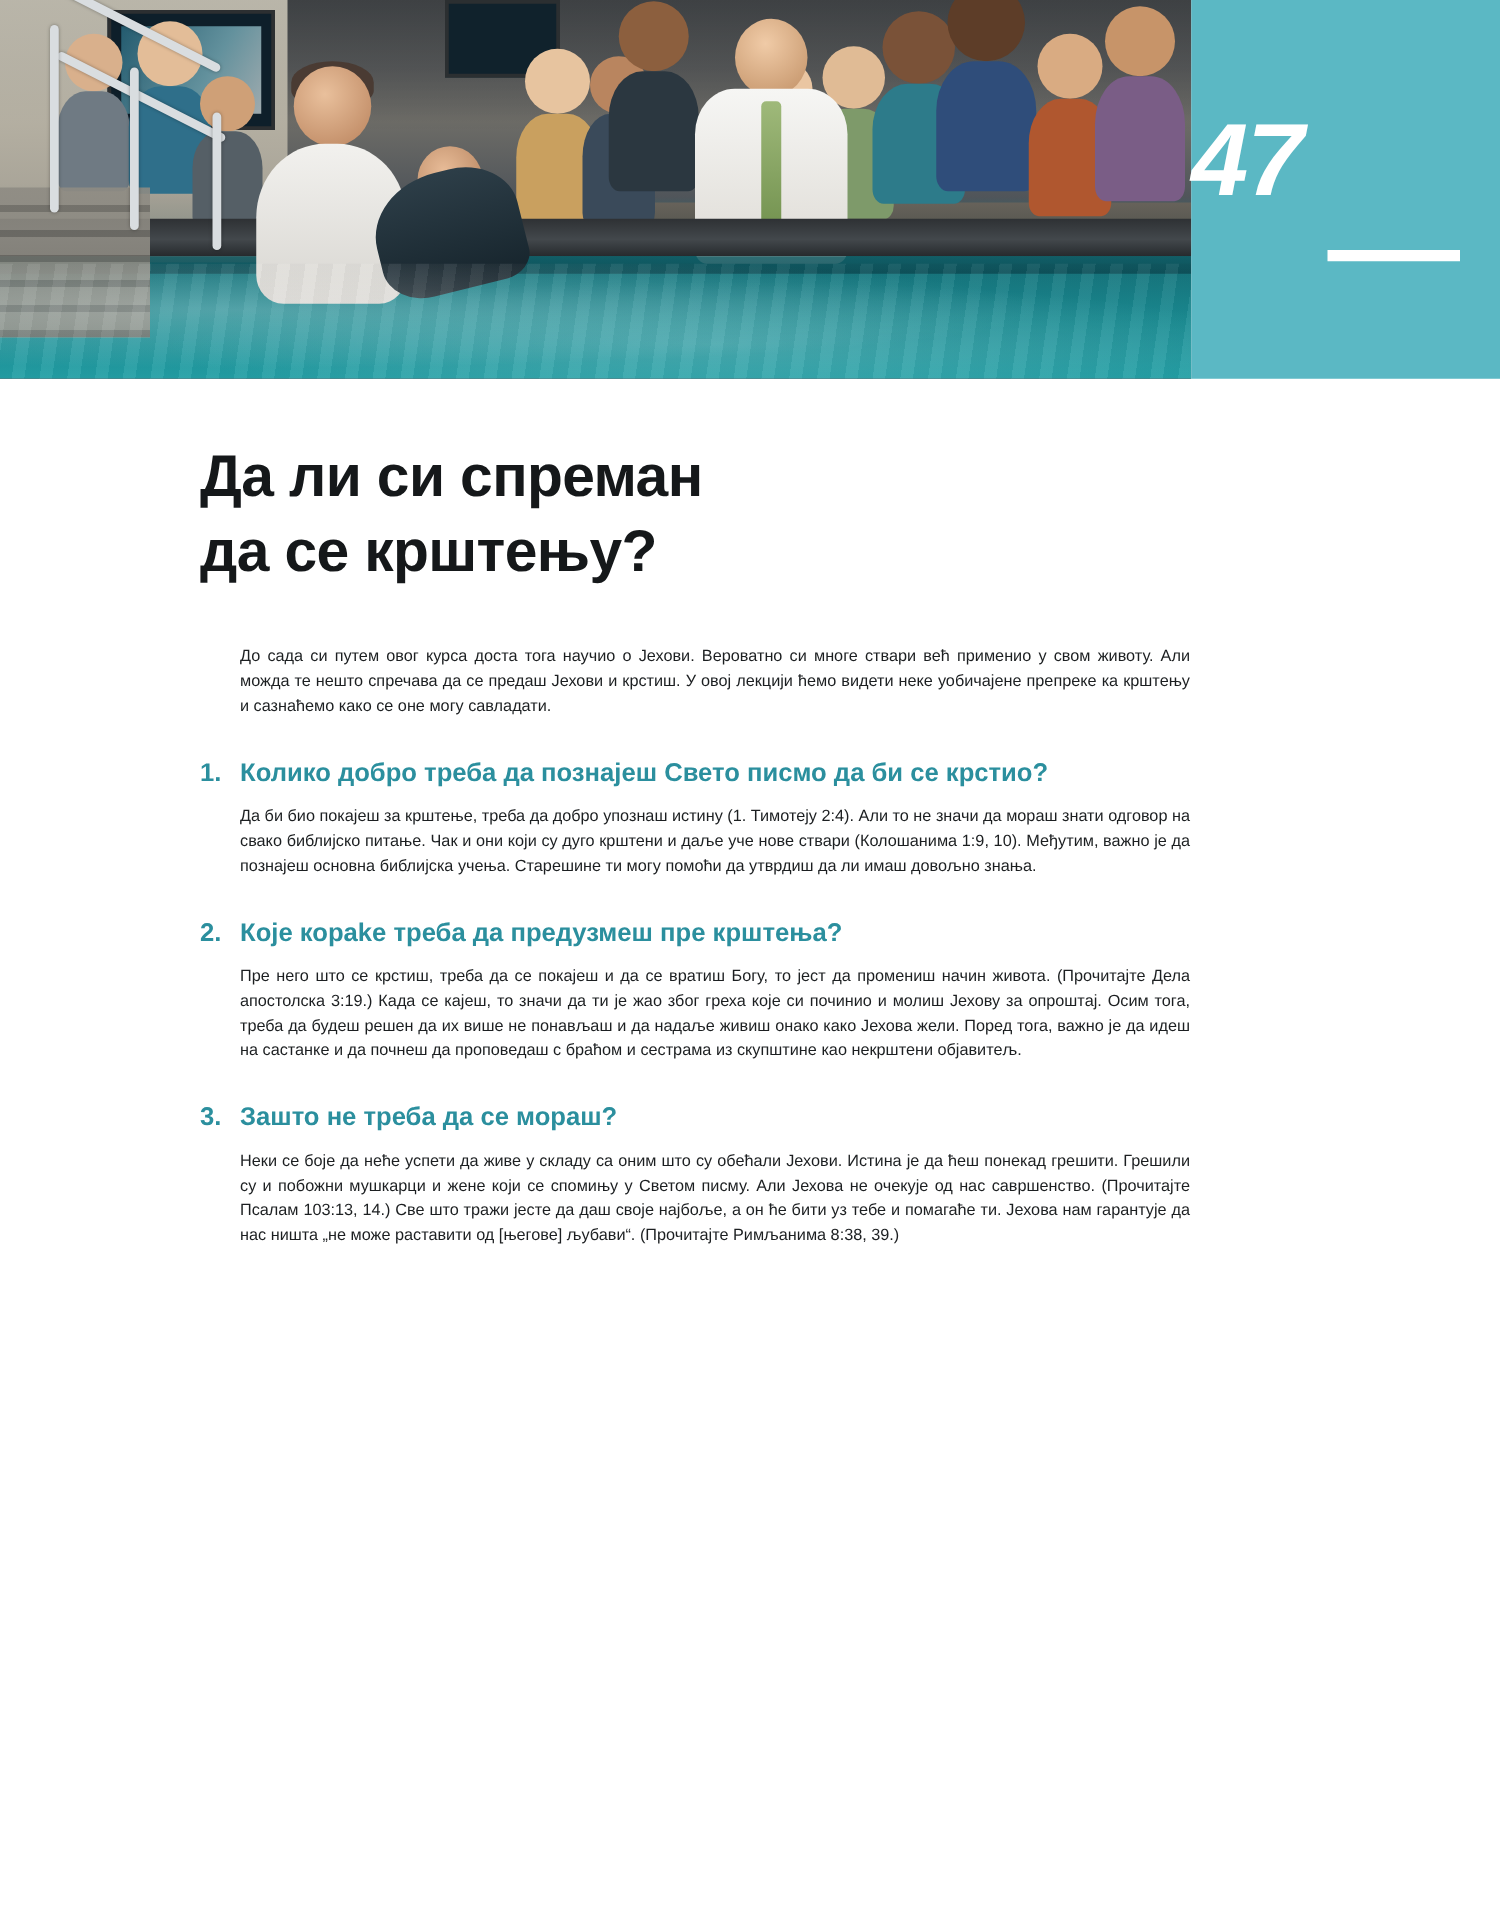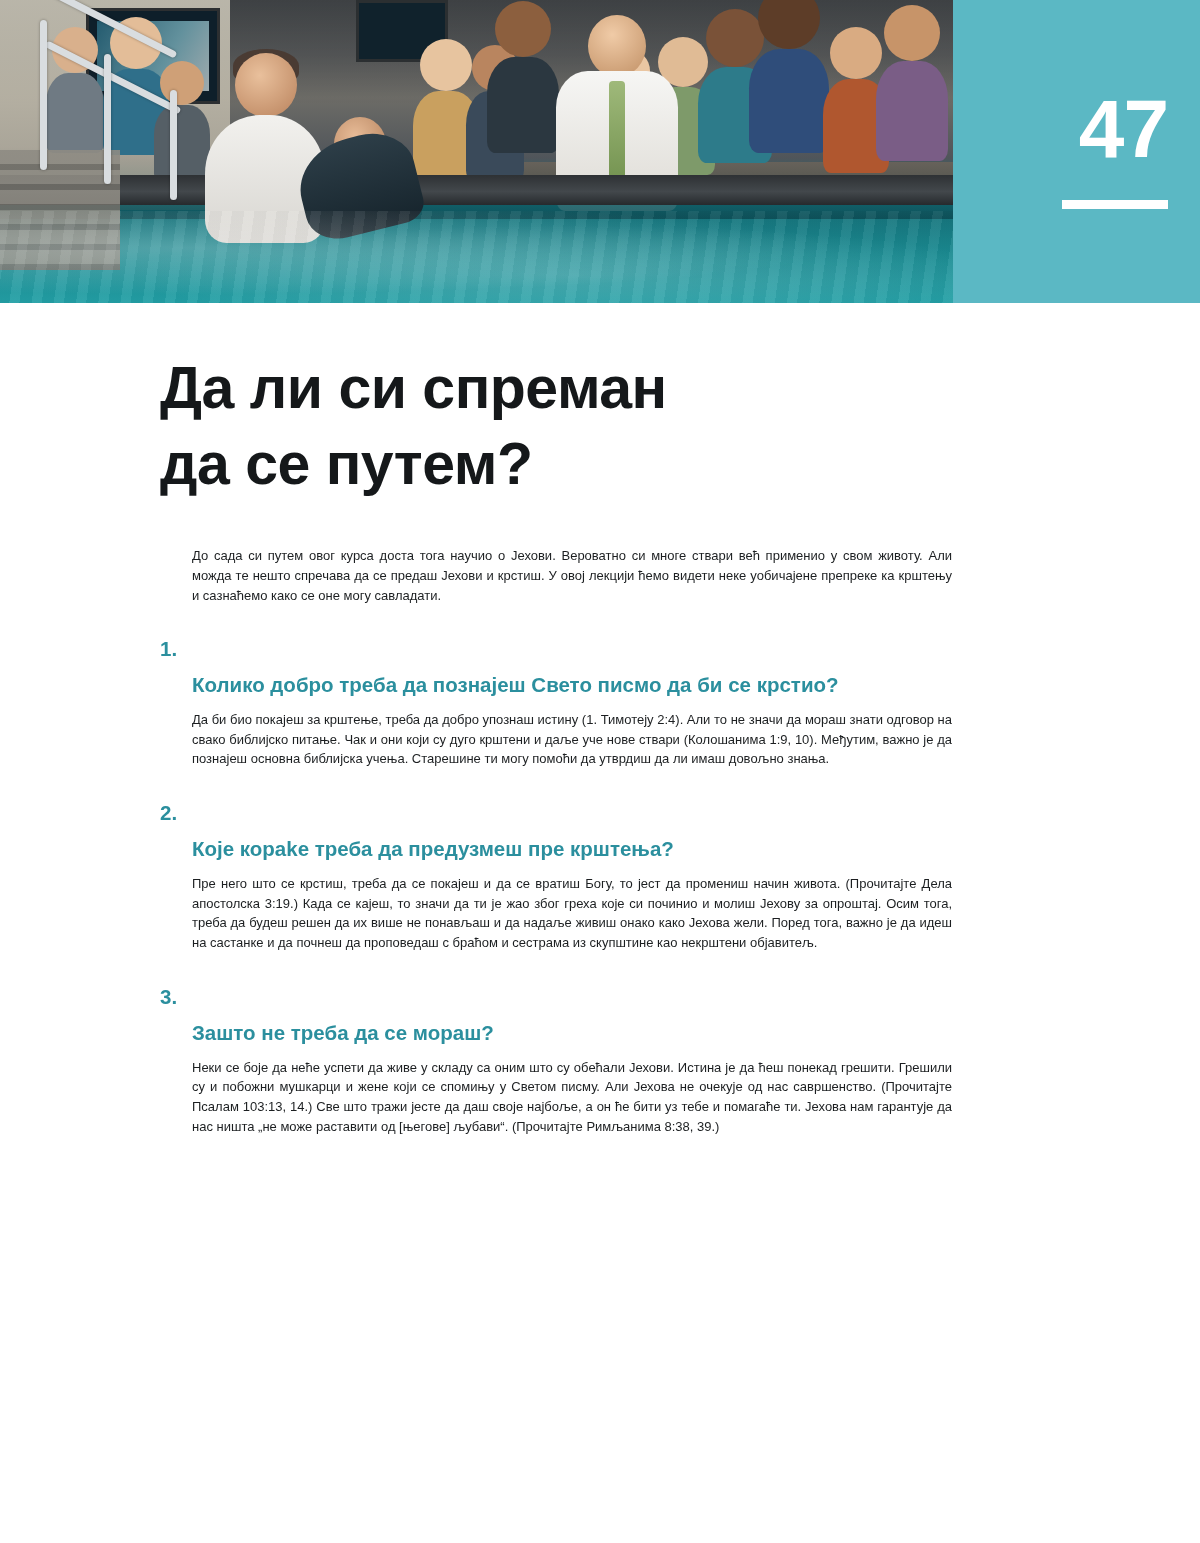--- a/index.html
+++ b/index.html
@@ -209,43 +209,44 @@
     width: 247px;
     height: 303px;
     background: #5bb8c4;
     position: relative;
     flex: 0 0 auto;
   }
   .page-number {
     position: absolute;
     left: 0; right: 32px;
     top: 88px;
-    text-align: right;
+    text-align: left;
     color: #ffffff;
     font-size: 82px;
     font-weight: bold;
     letter-spacing: -1px;
     line-height: 1;
+    font-style: italic;
   }
   .page-rule {
     position: absolute;
     right: 32px;
     top: 200px;
     width: 106px;
     height: 9px;
     background: #ffffff;
   }
 
   
   .content {
     padding: 48px 0 0 0;
   }
   .lesson-title {
     margin: 0 0 0 160px;
-    font-size: 59px;
+    font-size: 47px;
     font-weight: bold;
     line-height: 1.28;
     letter-spacing: -0.5px;
     color: #15181a;
     max-width: 760px;
   }
   .intro, .answer {
     margin: 0 248px 0 192px;
     font-size: 13px;
     line-height: 1.52;
@@ -264,21 +265,21 @@
     color: #2b8f9e;
     font-size: 20.5px;
     font-weight: bold;
     line-height: 1.4;
   }
   .q-num {
     width: 32px;
     flex: 0 0 32px;
     color: #2b8f9e;
   }
-  .q-text { flex: 1 1 auto; margin-top: 36px; }
+  .q-text { flex: 1 1 auto; }
   .answer b { font-weight: normal; }
 </style>
 </head>
 <body>
 
 <div class="header">
 
   <div class="photo">
     <div class="photo-bg"></div>
     <div class="wall-left"></div>
@@ -369,21 +370,21 @@
   <div class="page-number-block" style="background: rgb(91, 184, 196);">
     <div class="page-number">47</div>
     <div class="page-rule"></div>
   </div>
 </div>
 
 <div class="content">
 
   <h1 class="lesson-title">
     <span>Да ли си спреман</span><br>
-    <span>да се путем?</span>
+    <span>да се крштењу?</span>
   </h1>
 
   <p class="intro">До сада си путем овог курса доста тога научио о Јехови. Вероватно си многе ствари већ применио у свом животу. Али можда те нешто спречава да се предаш Јехови и крстиш. У овој лекцији ћемо видети неке уобичајене препреке ка крштењу и сазнаћемо како се оне могу савладати.</p>
 
   <div class="qa">
     <div class="question">
       <span class="q-num">1.</span>
       <span class="q-text">Колико добро треба да познајеш Свето писмо да би се крстио?</span>
     </div>
     <p class="answer"><span>Да би био покајеш за крштење, треба да </span><b>добро упознаш истину</b><span> (1. Тимотеју 2:4). Али то не значи да мораш знати одговор на свако библијско питање. Чак и они који су дуго крштени и даље уче нове ствари (Колошанима 1:9, 10). Међутим, важно је да познајеш основна библијска учења. Старешине ти могу помоћи да утврдиш да ли имаш довољно знања.</span></p>

